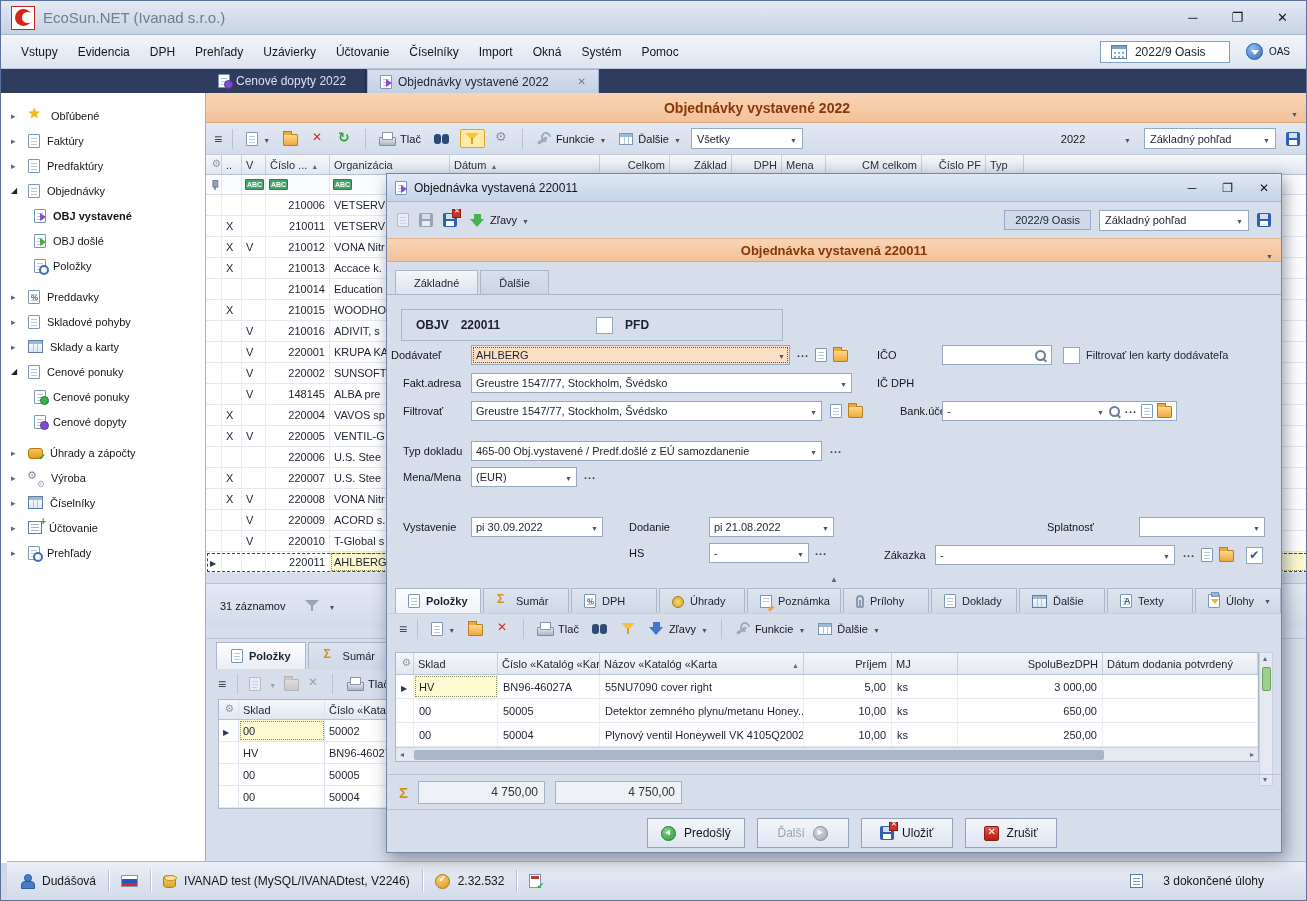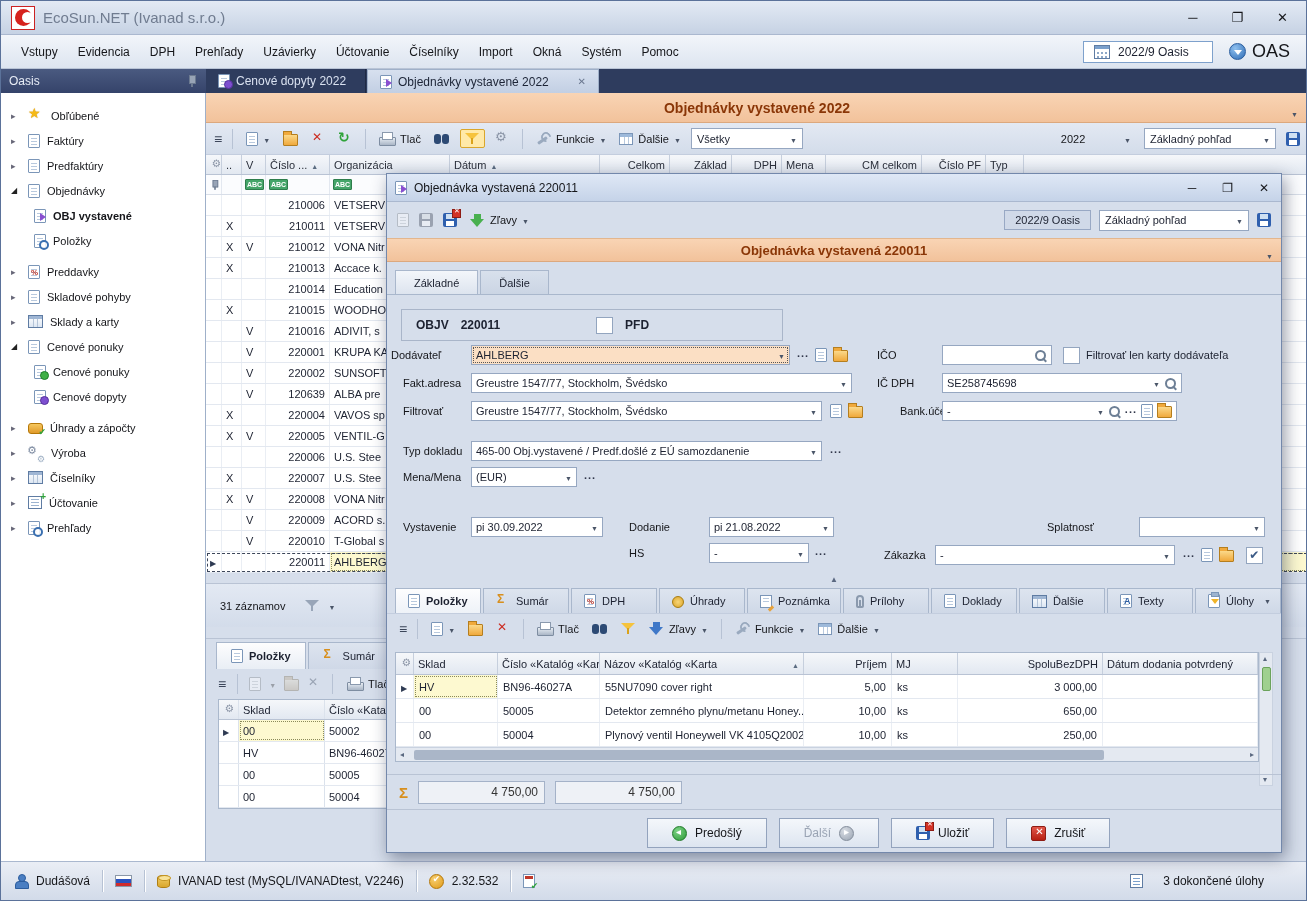--- a/index.html
+++ b/index.html
@@ -115,21 +115,21 @@
 .titlebar{position:absolute;left:0;top:0;right:0;height:34px;background:linear-gradient(#e3eaf4,#c6d2e4);border-bottom:1px solid #aab8cf;display:flex;align-items:center;padding:0 10px;gap:8px}
 .logo{width:24px;height:24px;background:#fff;border:1px solid #c22;display:flex;align-items:center;justify-content:center}
 .title-text{font-size:15px;color:#707c90}
 .winbtns{margin-left:auto;display:flex;gap:34px;font-size:13px;color:#15161a;padding-right:8px}
 .winbtns span{cursor:default}
 
 .menubar{position:absolute;left:0;top:34px;right:0;height:34px;background:linear-gradient(#f2f5fa,#dde5f0);border-bottom:1px solid #b9c4d6;display:flex;align-items:center;padding:0 10px}
 .menu-item{padding:5px 10px;font-size:12px;color:#15161a}
 .menubar-right{margin-left:auto;display:flex;align-items:center;gap:16px;padding-right:6px}
 .period-box{display:flex;align-items:center;gap:8px;background:#fff;border:1px solid #7ea1cc;padding:3px 10px;min-width:130px;font-size:12px}
-.oas{display:flex;align-items:center;gap:6px;font-size:18px;color:#15161a}
+.oas{display:flex;align-items:center;gap:6px;font-size:10px;color:#15161a}
 
 .tabrow{position:absolute;left:0;top:68px;right:0;height:24px;background:#2e3c5e}
 .oasis-hdr{position:absolute;left:0;top:0;width:205px;height:24px;background:linear-gradient(#4a5a80,#35436а);background-color:#40507ا;background:linear-gradient(#4a5a80,#35436a);color:#e8edf6;display:flex;align-items:center;padding:0 8px;font-size:12px}
 .oasis-hdr .ic{margin-left:auto}
 .tab{position:absolute;top:0;height:24px;display:flex;align-items:center;gap:6px;padding:0 12px;font-size:12px;color:#d9e1f0}
 .tab.t1{left:205px;width:160px;border-right:1px solid #1f2a44}
 .tab.t2{left:366px;width:232px;background:linear-gradient(#d7e0ef,#c2cfe3);color:#1c2436;border:1px solid #9fb0c9;border-bottom:none}
 .tab .x{margin-left:auto;color:#6b7890;font-size:10px}
 
 
@@ -216,31 +216,31 @@
 .hscroll{height:14px;background:#e4e9f1;border-top:1px solid #c9d2e0;position:relative}
 .hscroll .thumb{position:absolute;left:18px;top:2px;width:690px;height:10px;background:#aab6c8;border-radius:2px}
 .hscroll .ar{position:absolute;top:2px;font-size:8px;color:#5a6880}
 .vscroll{position:absolute;right:8px;top:478px;width:14px;height:134px;background:#e4e9f1;border:1px solid #c9d2e0}
 .vscroll .ar{position:absolute;left:3px;font-size:8px;color:#5a6880}
 .vscroll .vthumb{position:absolute;left:2px;top:14px;width:9px;height:24px;background:#9fd08f;border:1px solid #6ba35c;border-radius:2px}
 .sumrow{position:absolute;left:0;right:0;top:600px;height:36px;border-top:1px solid #b9c3d4;border-bottom:1px solid #b9c3d4;display:flex;align-items:center;gap:10px;padding:0 12px}
 .sumsig{font-weight:bold;font-size:15px;color:#d88f1d}
 .sumbox{width:127px;height:23px;background:#eef1f6;border:1px solid #a4b2c8;display:flex;align-items:center;justify-content:flex-end;padding:0 6px;font-size:12px;color:#333}
 .btnrow{position:absolute;left:0;right:0;top:644px;display:flex;gap:12px;padding-left:260px}
-.btn{height:30px;display:flex;align-items:center;justify-content:center;gap:8px;background:linear-gradient(#f4f7fb,#dde5f0);border:1px solid #93a3bd;padding:0 24px;font-size:12px;color:#15161a;min-width:92px}
+.btn{height:30px;display:flex;align-items:center;justify-content:center;gap:8px;background:linear-gradient(#f4f7fb,#dde5f0);border:1px solid #93a3bd;padding:0 13px;font-size:12px;color:#15161a;min-width:92px}
 .btn.disabled{color:#9aa4b4}
 .cgrn{width:15px;height:15px;border-radius:50%;background:radial-gradient(circle at 35% 30%,#7ed487,#2c9a36);border:1px solid #1f7a28}
 .cgrn::before{content:"◂";position:absolute;left:3px;top:-1px;color:#fff;font-size:10px}
 .cgry{width:15px;height:15px;border-radius:50%;background:radial-gradient(circle at 35% 30%,#d8dde4,#9aa4b2);border:1px solid #828c9a}
 .cgry::before{content:"▸";position:absolute;left:4px;top:-1px;color:#fff;font-size:10px}
 .xred{width:15px;height:15px;background:linear-gradient(#e2574a,#b61f12);border:1px solid #8e1c14;border-radius:2px}
 .xred::before{content:"✕";position:absolute;left:3px;top:-1px;color:#fff;font-size:10px;font-weight:bold}
 
 
-.statusbar{position:absolute;left:0;right:0;bottom:0;height:39px;background:linear-gradient(#eaeef5,#d2dbe9);border-top:1px solid #aab8cf;display:flex;align-items:center;gap:12px;padding:0 12px;font-size:12px;color:#15161a}
+.statusbar{position:absolute;left:6px;right:0;bottom:0;height:39px;background:linear-gradient(#eaeef5,#d2dbe9);border-top:1px solid #aab8cf;display:flex;align-items:center;gap:12px;padding:0 12px;font-size:12px;color:#15161a}
 .sb-sep{width:1px;height:22px;background:#b7c2d4;box-shadow:1px 0 0 #fff;flex:none}
 .sb-item{display:flex;align-items:center;gap:8px}
 .sb-right{margin-left:auto;display:flex;align-items:center;gap:20px;padding-right:30px}
 </style>
 </head>
 <body>
 
 <div class="screen">
 
   <div class="titlebar">
@@ -273,24 +273,20 @@
         <span>2022/9 Oasis</span>
       </span>
       <span class="oas">
         <span class="ic i-downcircle"></span>
         <span>OAS</span>
       </span>
     </span>
   </div>
 
   <div class="tabrow">
-    <div class="oasis-hdr">
-      <span>Oasis</span>
-      <span class="ic i-pin"></span>
-    </div>
     <div class="tab t1">
       <span class="ic i-page dot-purple"></span>
       <span>Cenové dopyty 2022</span>
     </div>
     <div class="tab t2">
       <span class="ic i-page arrow-purple"></span>
       <span>Objednávky vystavené 2022</span>
       <span class="x">✕</span>
     </div>
   </div>
@@ -312,20 +308,24 @@
         <span>Predfaktúry</span>
       </div>
     <div class="tnode">
         <span class="exp e">◢</span>
         <span class="ic i-page"></span>
         <span>Objednávky</span>
       </div>
     <div class="tnode child sel">
         <span class="ic i-page arrow-purple"></span>
         <span>OBJ vystavené</span>
+      </div>
+    <div class="tnode child">
+        <span class="ic i-page arrow-green"></span>
+        <span>OBJ došlé</span>
       </div>
     <div class="tnode child">
         <span class="ic i-page srch"></span>
         <span>Položky</span>
       </div>
     <div class="tnode gap">
         <span class="exp">▸</span>
         <span class="ic i-page pct"></span>
         <span>Preddavky</span>
       </div>
@@ -542,21 +542,21 @@
           <span class="gc c0"></span>
           <span class="gc c1"></span>
           <span class="gc c2">V</span>
           <span class="gc c3">220002</span>
           <span class="gc c4">SUNSOFT</span>
         </div>
       <div class="g-row">
           <span class="gc c0"></span>
           <span class="gc c1"></span>
           <span class="gc c2">V</span>
-          <span class="gc c3">120639</span>
+          <span class="gc c3">148145</span>
           <span class="gc c4">ALBA pre</span>
         </div>
       <div class="g-row">
           <span class="gc c0"></span>
           <span class="gc c1">X</span>
           <span class="gc c2"></span>
           <span class="gc c3">220004</span>
           <span class="gc c4">VAVOS sp</span>
         </div>
       <div class="g-row">
@@ -802,25 +802,20 @@
       <span class="finput" style="left:555px;top:50px;width:110px">
           <span class="val"></span>
           <span class="ic i-mag"></span>
         </span>
       <span class="fico" style="left:676px;top:50px">
           <span class="cb"></span>
           <span>Filtrovať len karty dodávateľa</span>
         </span>
 
       <span class="flabel" style="left:490px;top:78px">IČ DPH</span>
-      <span class="finput" style="left:555px;top:78px;width:240px">
-          <span class="val">SE258745698</span>
-          <span class="ic car"></span>
-          <span class="ic i-mag"></span>
-        </span>
 
       <span class="flabel" style="left:513px;top:106px">Bank.účet</span>
       <span class="finput" style="left:555px;top:106px;width:235px">
           <span class="val">-</span>
           <span class="ic car"></span>
           <span class="ic i-mag"></span>
           <span class="ic dots"></span>
           <span class="ic i-page"></span>
           <span class="ic i-folder"></span>
         </span>

